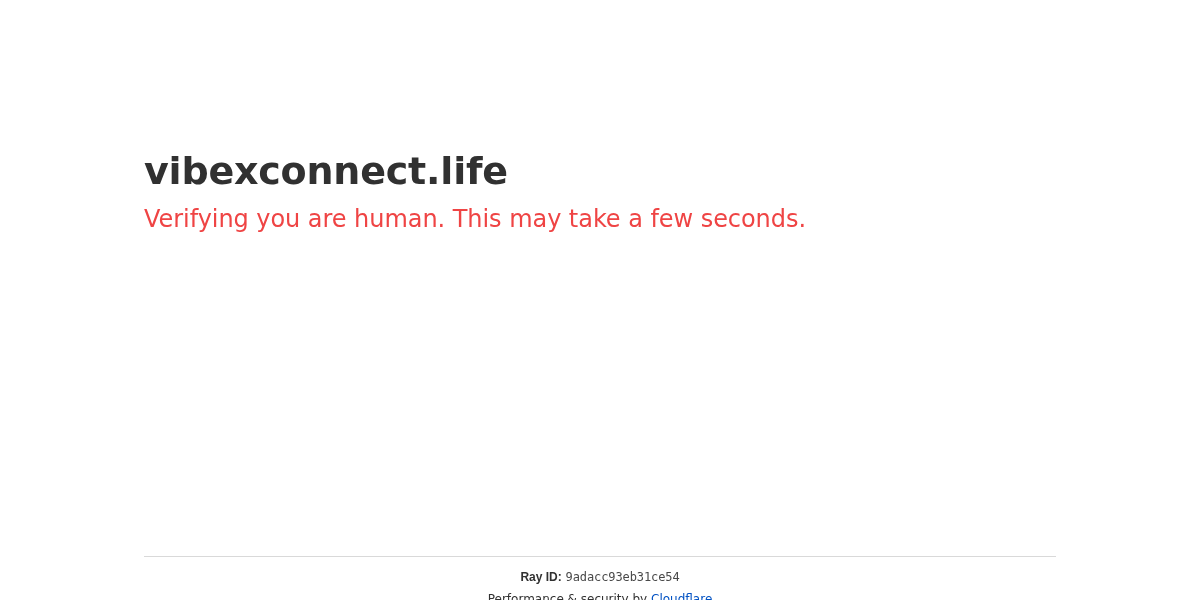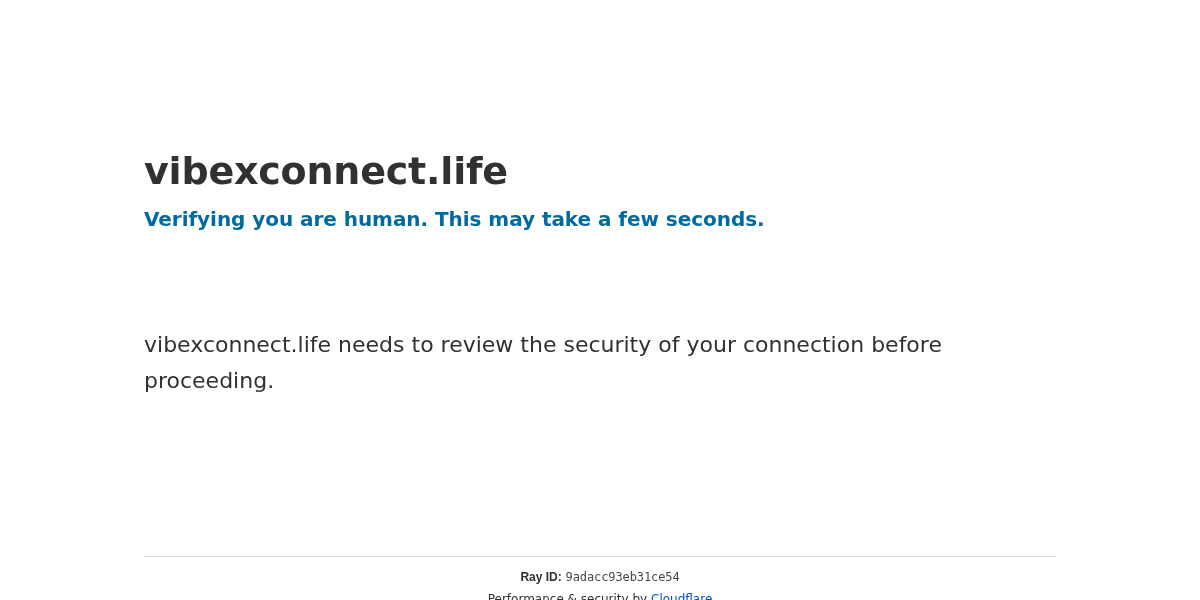--- a/index.html
+++ b/index.html
@@ -36,25 +36,25 @@
     line-height: 46px;
     font-weight: 700;
     letter-spacing: -0.2px;
     color: #313131;
     white-space: nowrap;
   }
 
   .status-subtitle {
     margin: 0;
     padding-top: 12px;
-    font-size: 20px;
+    font-size: 24px;
     line-height: 27px;
-    font-weight: 700;
+    font-weight: 400;
     letter-spacing: -0.05px;
-    color: #0369a1;
+    color: #ef4444;
     white-space: nowrap;
   }
 
   .challenge-widget-slot {
     height: 94px;
     width: 300px;
   }
 
   .explanation {
     margin: 0;
@@ -118,21 +118,20 @@
 <div class="page">
 
   <div class="content">
 
     <h1 class="hostname-title">vibexconnect.life</h1>
 
     <h2 class="status-subtitle">Verifying you are human. This may take a few seconds.</h2>
 
     <div class="challenge-widget-slot"></div>
 
-    <p class="explanation">vibexconnect.life needs to review the security of your connection before proceeding.</p>
 
   </div>
 
   <div class="footer">
     <div class="footer-inner">
 
       <div class="ray-line">
         <span class="ray-label">Ray ID:</span>
         <span class="ray-value">9adacc93eb31ce54</span>
       </div>

